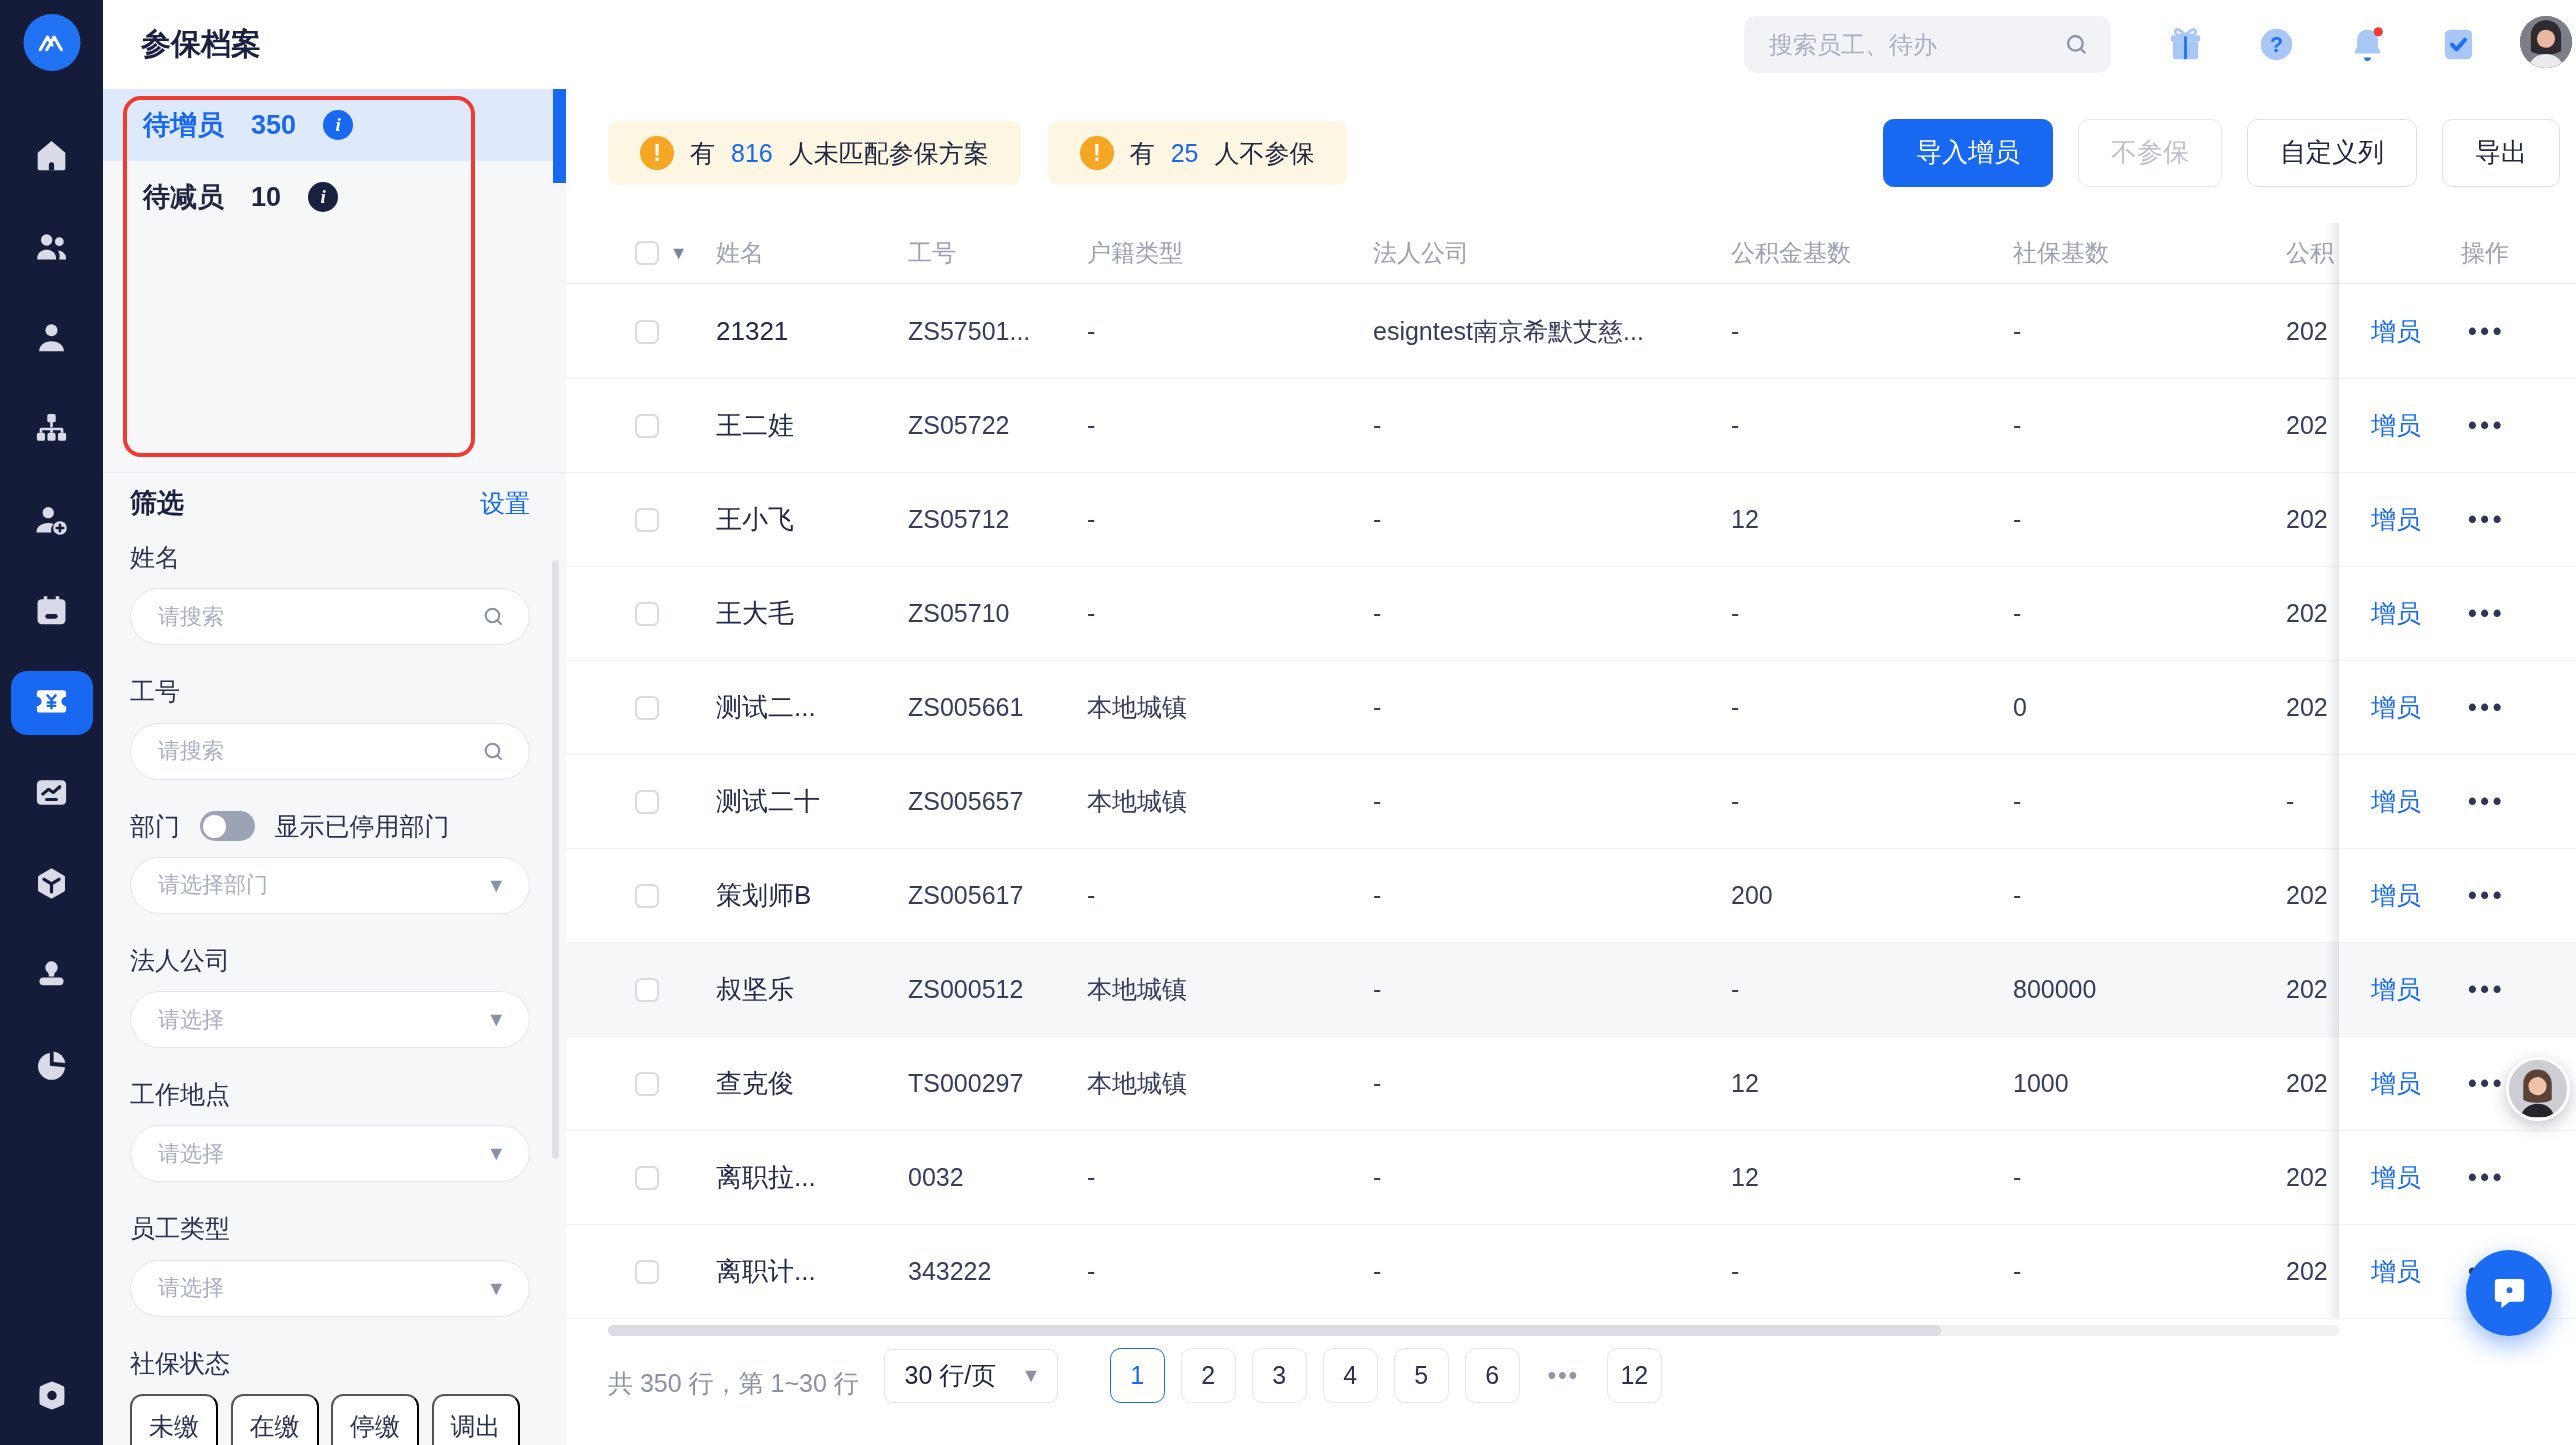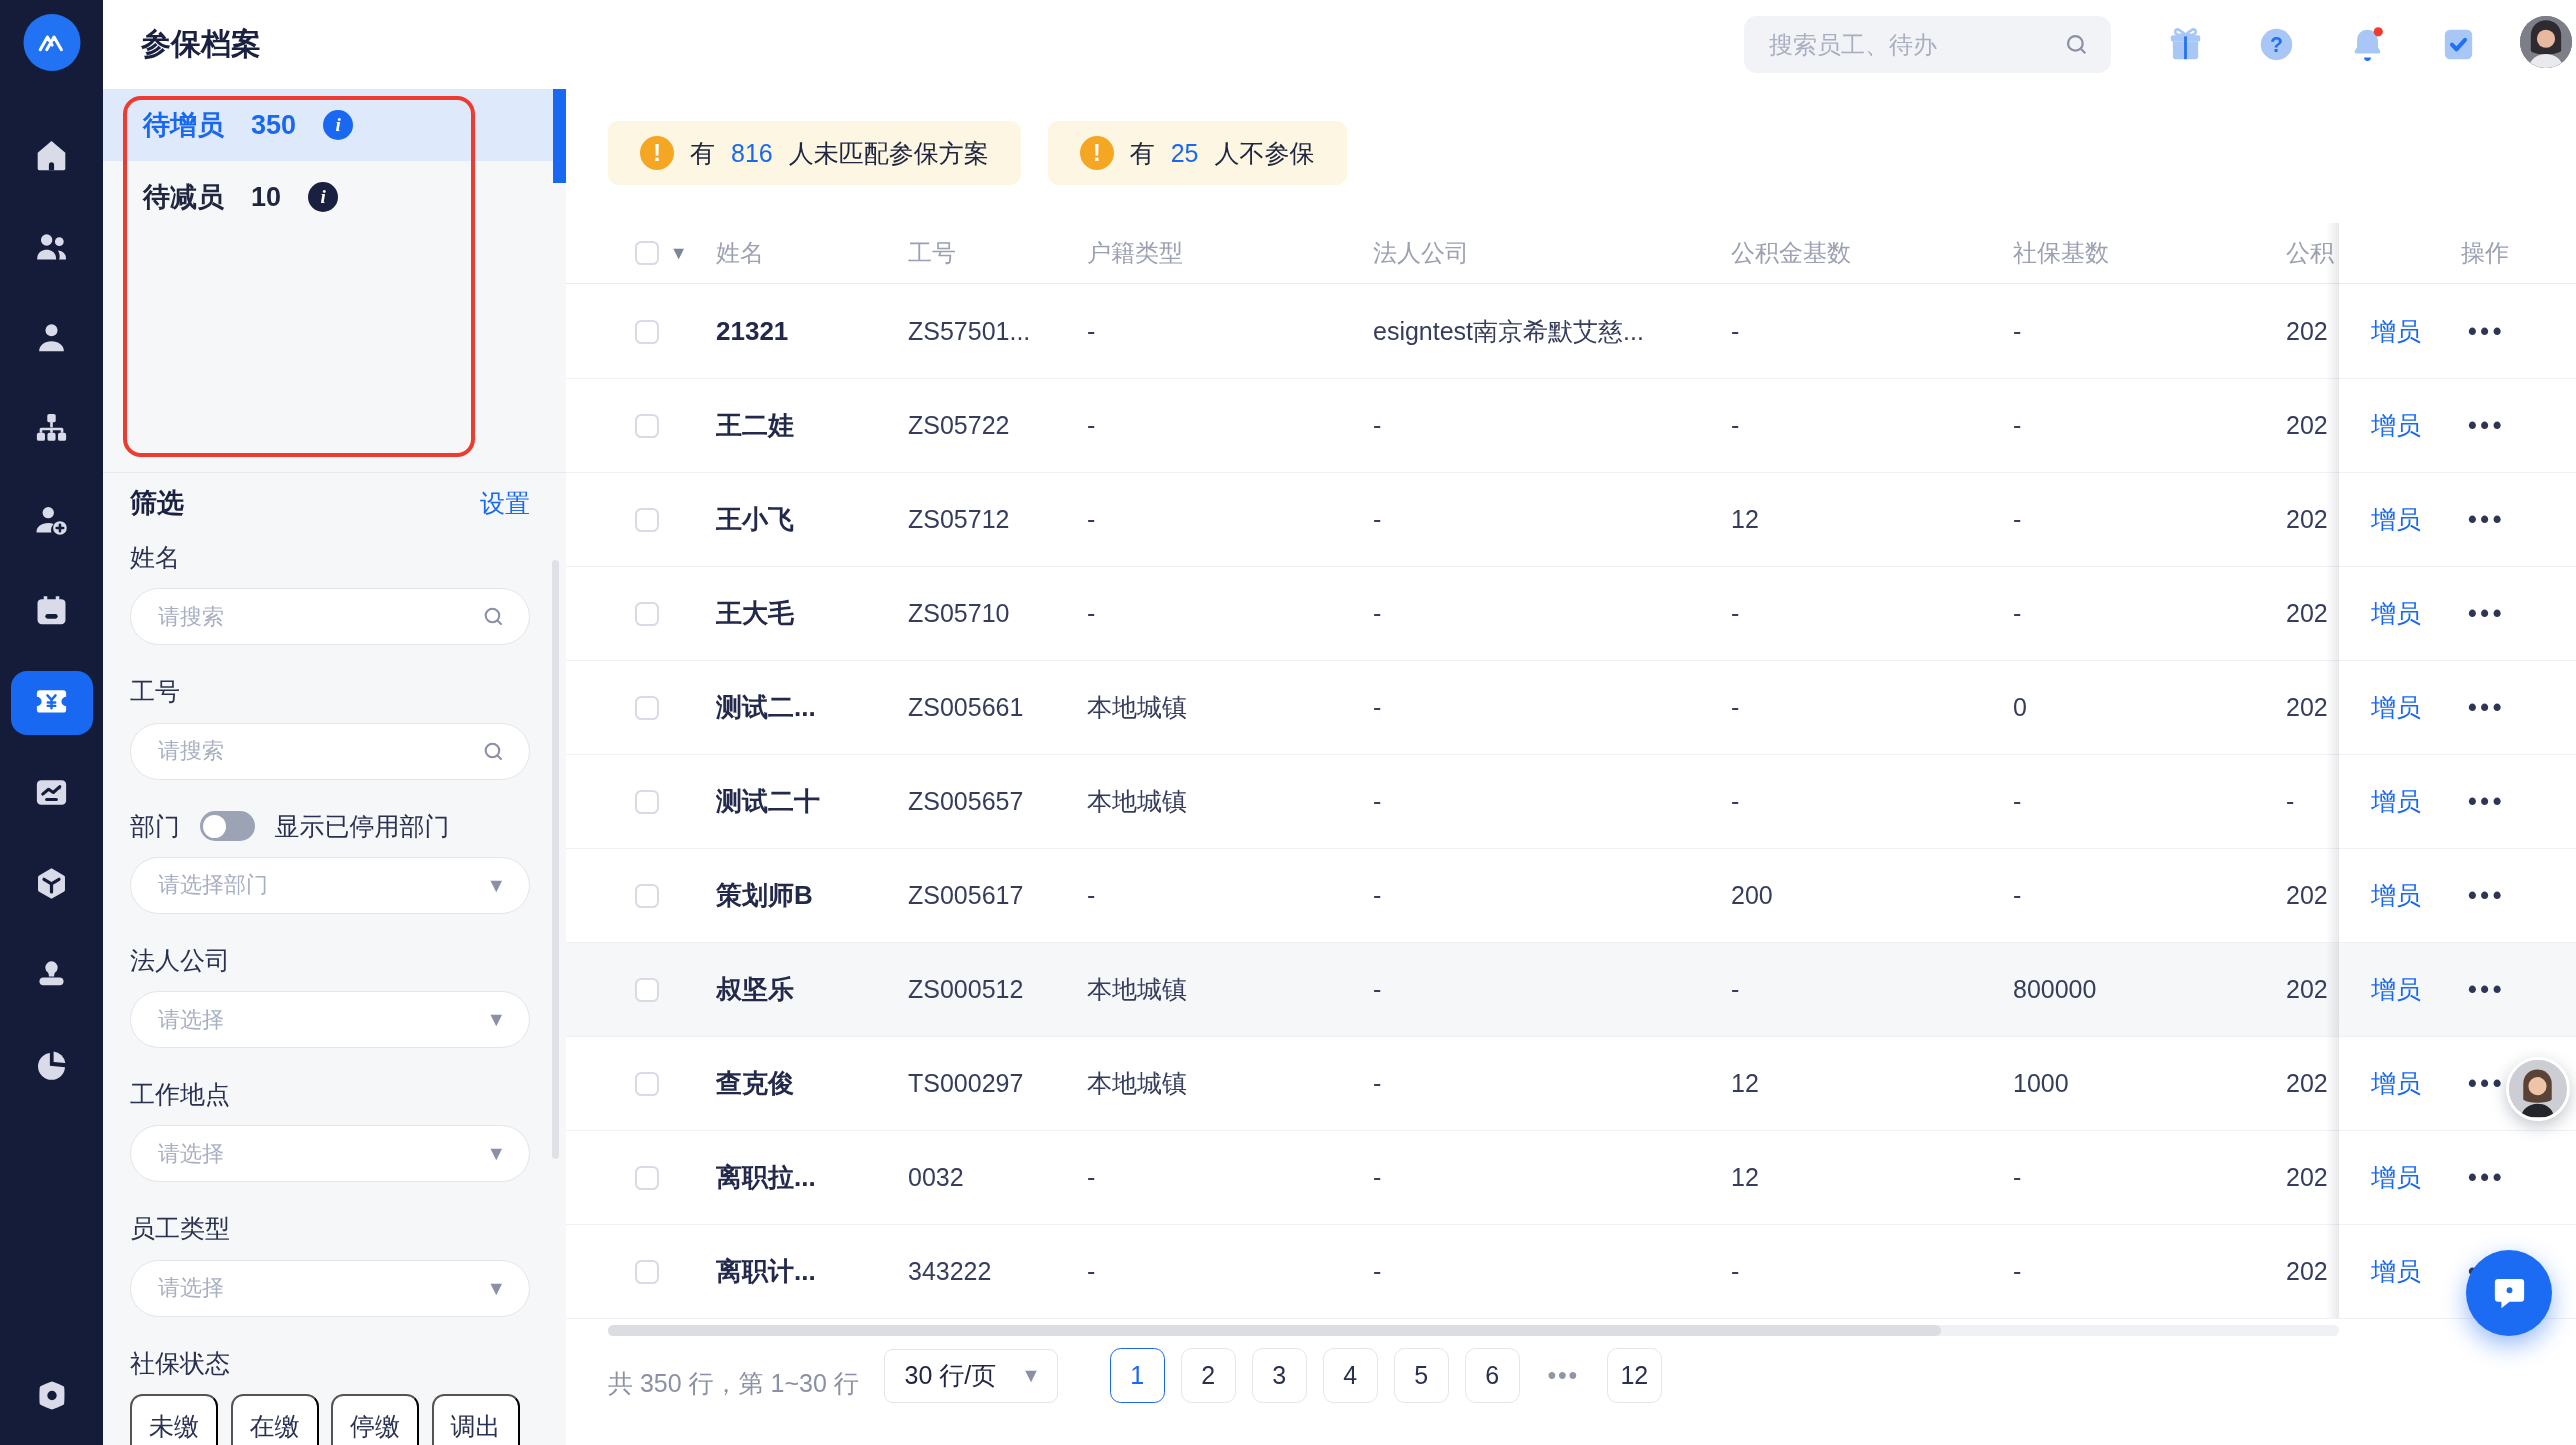--- a/index.html
+++ b/index.html
@@ -84,21 +84,21 @@
   .btn.disabled { color:#BCC1CE; border-color:#E6E8EE; cursor:default; }
 
   .grid { display:grid; grid-template-columns:81px 192px 179px 286px 358px 282px 273px 54px 237px;
     align-items:center; padding-left:69px; }
   .thead { position:absolute; left:0; top:134px; width:2010px; height:61px; border-bottom:0.9px solid #E8EAEF;
     font-size:24px; color:#9BA0B3; background:#fff; }
   .tbody { position:absolute; left:0; top:196px; width:2010px; }
   .trow { height:94px; border-bottom:0.9px solid #F0F1F5; font-size:25px; color:#363D5C; background:#fff; cursor:pointer; }
   .trow.alt { background:#F6F7F9; }
   .cell { overflow:hidden; white-space:nowrap; padding-right:18px; }
-  .cname { font-weight:700; color:#23294A; font-size:26px; }
+  .cname { font-weight:400; color:#23294A; font-size:26px; }
   .selcell { display:flex; align-items:center; gap:10.7px; }
   .cbox { width:24px; height:24px; border:2.2px solid #D8DBE3; border-radius:6.3px; background:#fff; cursor:pointer; flex:none; }
   .hcaret { font-size:18px; color:#7E8499; }
   .clip { overflow:hidden; white-space:nowrap; }
   .actioncell { display:flex; align-items:center; gap:47px; padding-left:31px; background:inherit; }
   .addlink { color:#1868F1; font-weight:500; cursor:pointer; }
   .moredots { color:#2F3654; font-weight:700; letter-spacing:3.6px; cursor:pointer; }
   .ahead { padding-left:121px; }
   .col-shadow { position:absolute; left:1760px; top:134px; width:12.5px; height:1095px;
     background:linear-gradient(to left, rgba(31,37,64,0.10), rgba(31,37,64,0)); pointer-events:none; }
@@ -370,20 +370,26 @@
           <span>人未匹配参保方案</span>
         </div>
         <div class="banner">
           <span class="warn-ic">!</span>
           <span>有</span>
           <span class="num">25</span>
           <span>人不参保</span>
         </div>
       </div>
 
+    <div class="toolbar">
+      <button class="btn primary">导入增员</button>
+      <button class="btn disabled">不参保</button>
+      <button class="btn">自定义列</button>
+      <button class="btn">导出</button>
+    </div>
 
     <div class="thead grid" id="thead">
         <div class="selcell">
           <span class="cbox"></span>
           <span class="hcaret">▼</span>
         </div>
         <div class="cell">姓名</div>
         <div class="cell">工号</div>
         <div class="cell">户籍类型</div>
         <div class="cell">法人公司</div>

